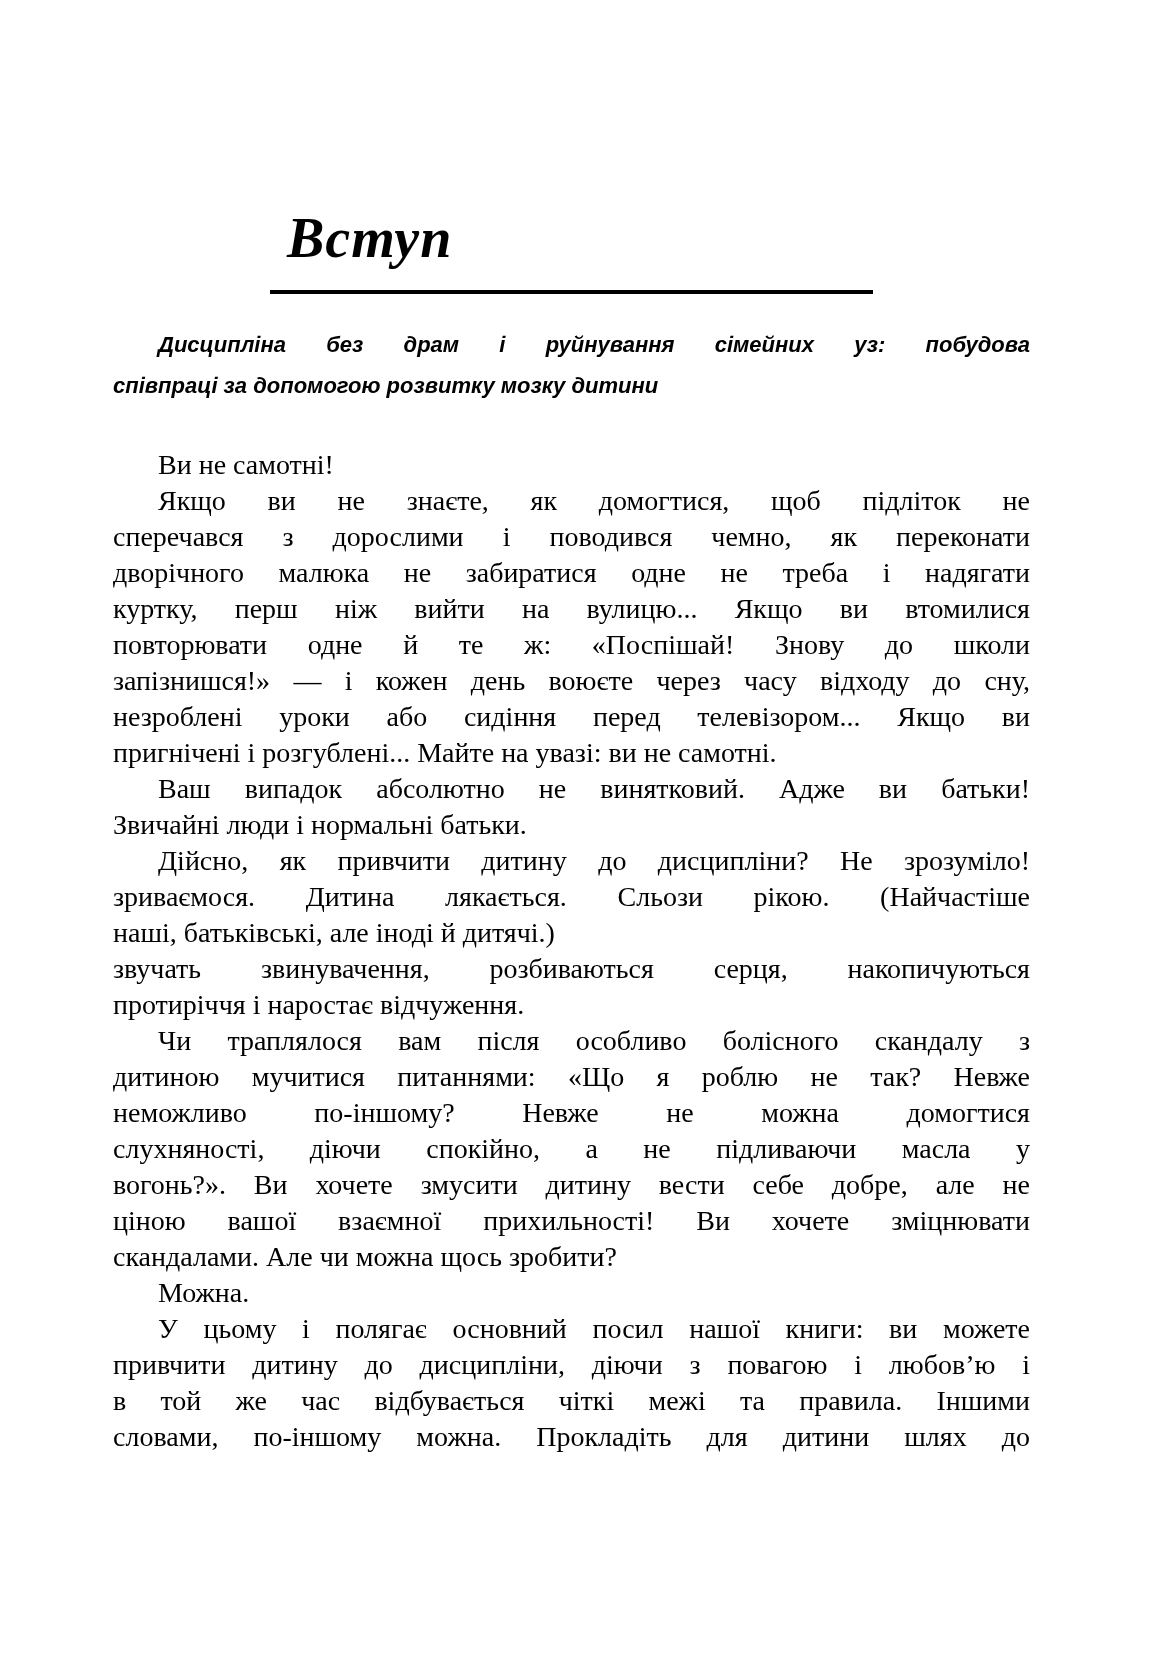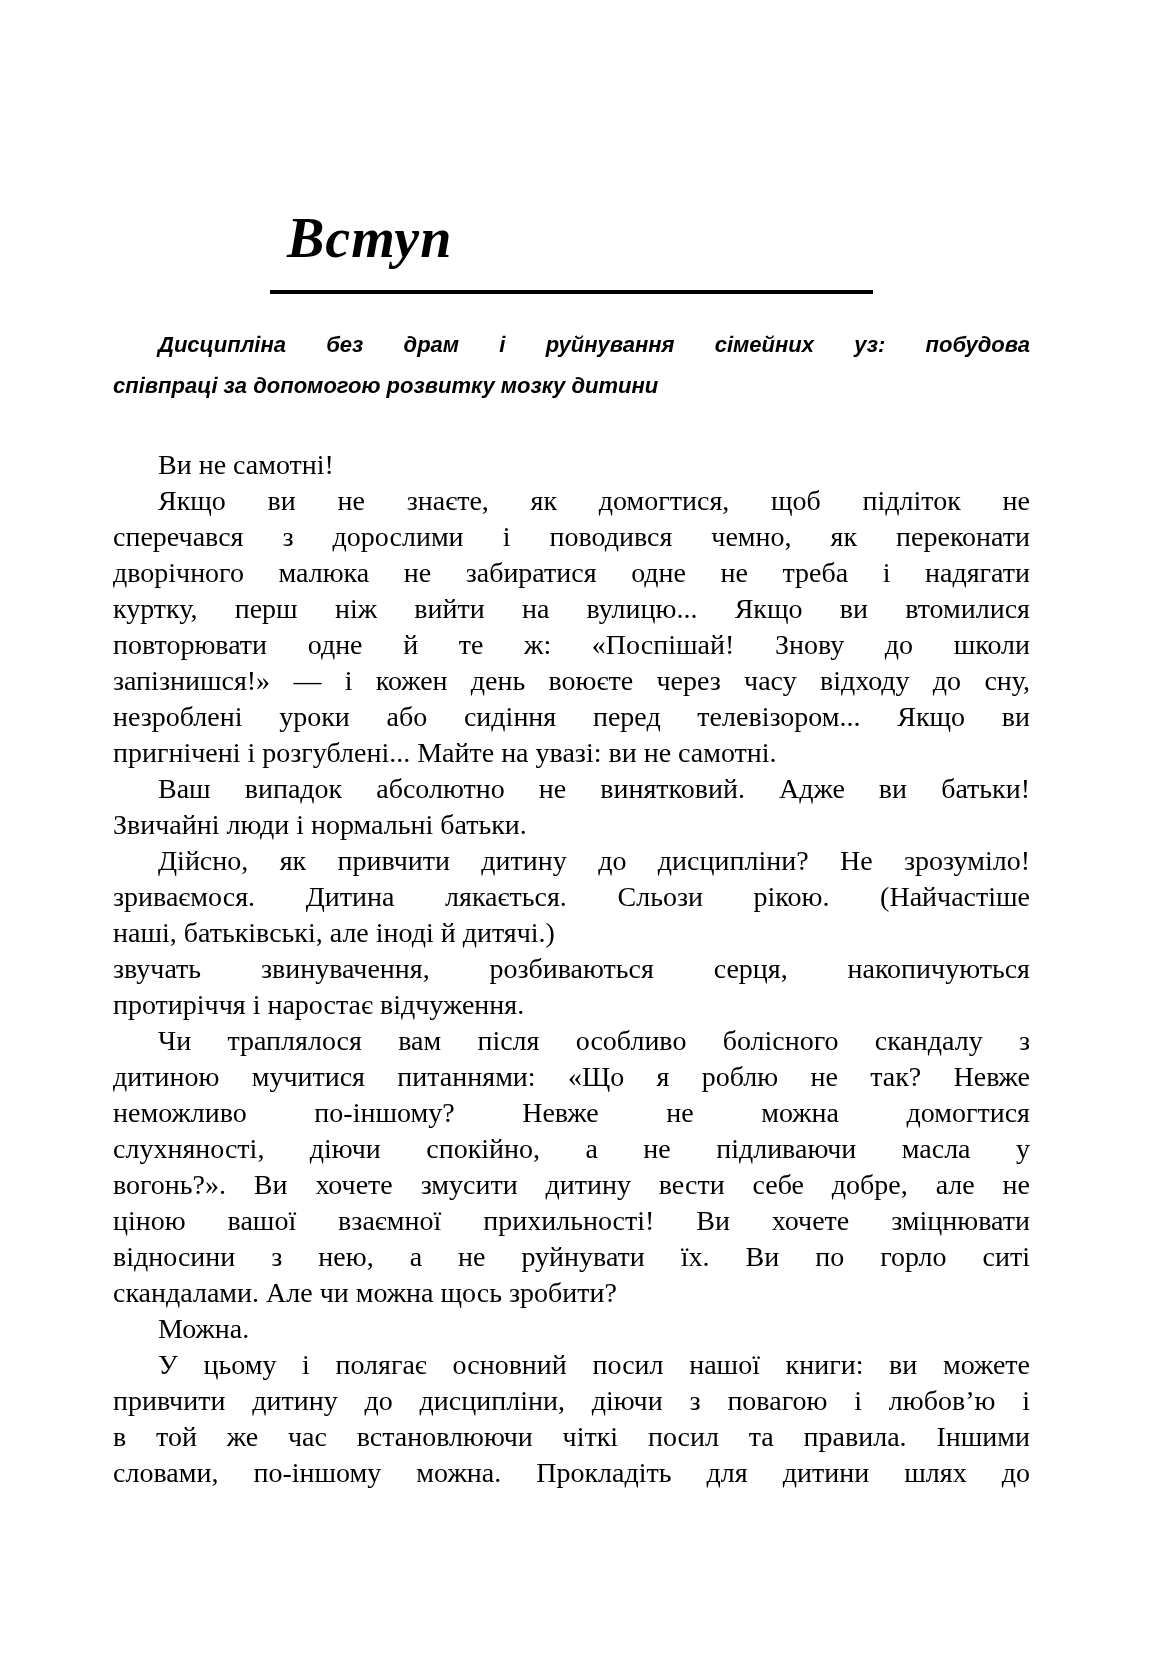--- a/index.html
+++ b/index.html
@@ -95,24 +95,23 @@
 
     <div class="line">звучать звинувачення, розбиваються серця, накопичуються</div>
     <div class="line end">протиріччя і наростає відчуження.</div>
 
     <div class="line indent">Чи траплялося вам після особливо болісного скандалу з</div>
     <div class="line">дитиною мучитися питаннями: «Що я роблю не так? Невже</div>
     <div class="line">неможливо по-іншому? Невже не можна домогтися</div>
     <div class="line">слухняності, діючи спокійно, а не підливаючи масла у</div>
     <div class="line">вогонь?». Ви хочете змусити дитину вести себе добре, але не</div>
     <div class="line">ціною вашої взаємної прихильності! Ви хочете зміцнювати</div>
-    <div class="line">відносини з нею, а не руйнувати їх. Ви по горло ситі</div>
     <div class="line end">скандалами. Але чи можна щось зробити?</div>
 
     <div class="line indent end">Можна.</div>
 
     <div class="line indent">У цьому і полягає основний посил нашої книги: ви можете</div>
     <div class="line">привчити дитину до дисципліни, діючи з повагою і любов’ю і</div>
-    <div class="line">в той же час встановлюючи чіткі посил та правила. Іншими</div>
+    <div class="line">в той же час відбувається чіткі межі та правила. Іншими</div>
     <div class="line">словами, по-іншому можна. Прокладіть для дитини шлях до</div>
   </section>
 
 </main>
 
 </body></html>

